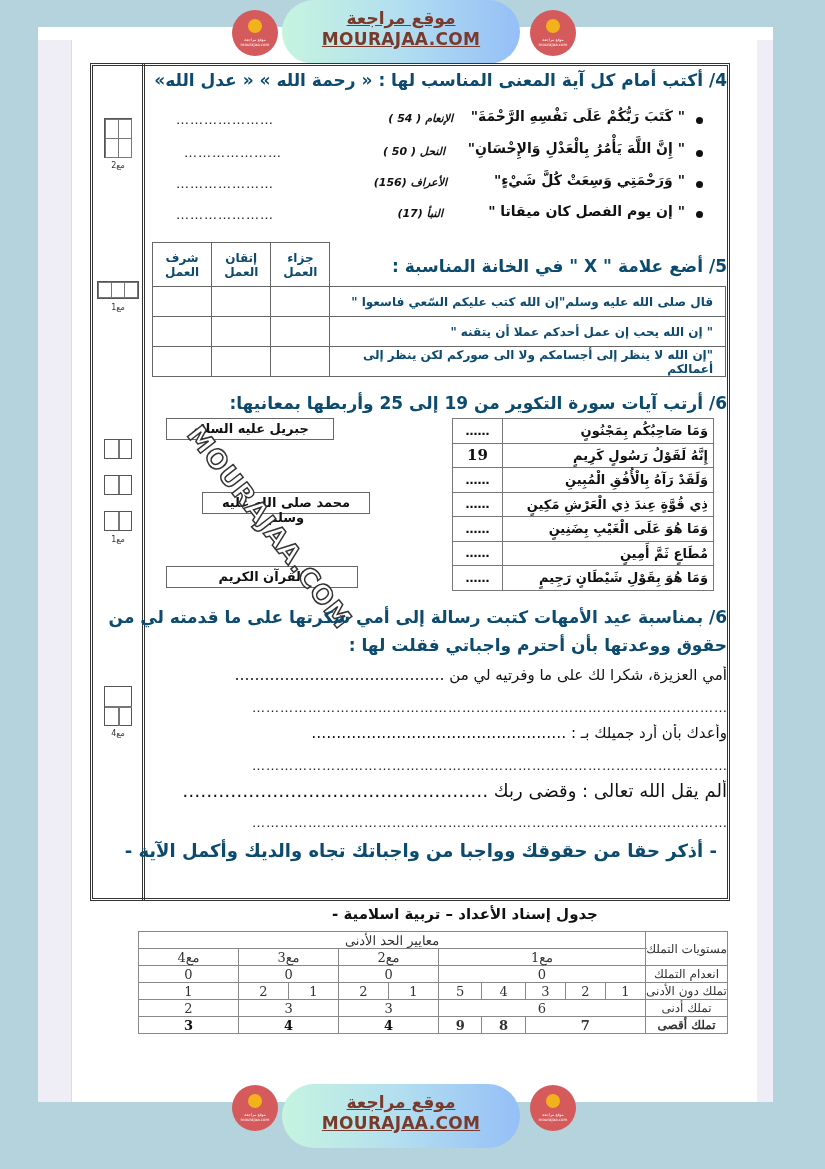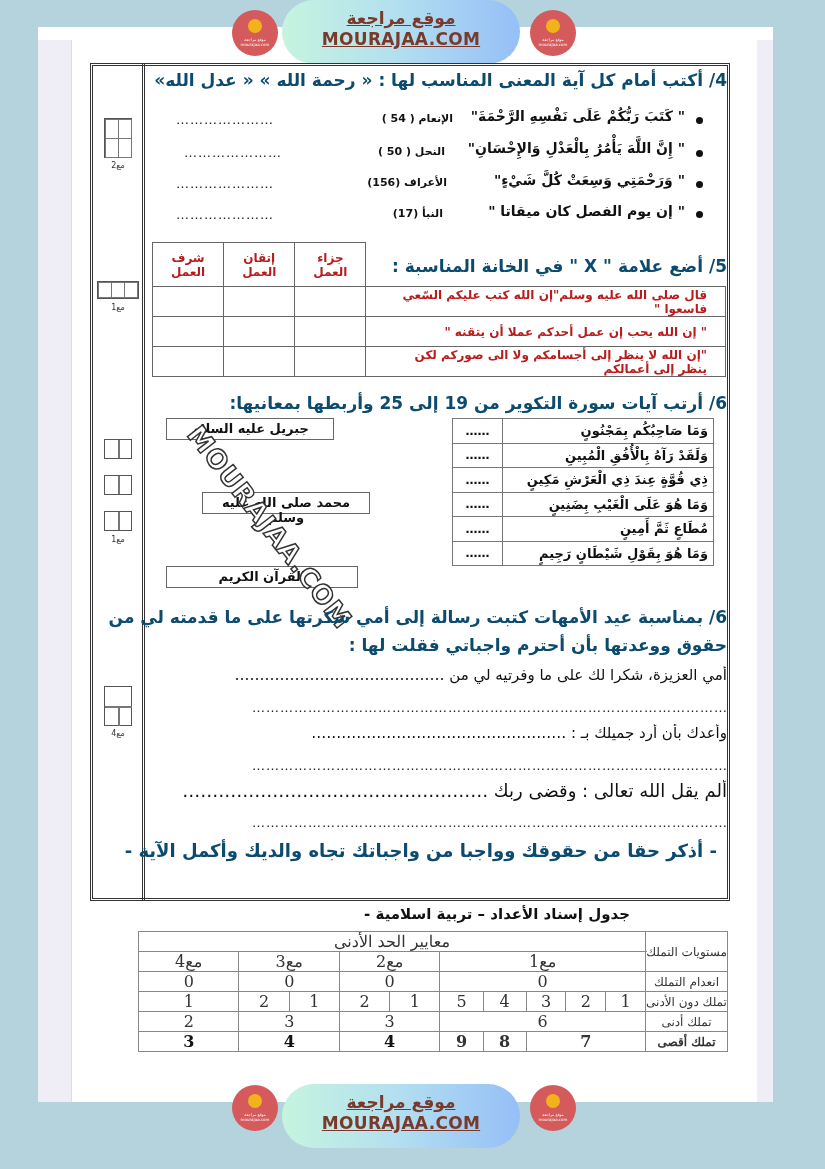--- a/index.html
+++ b/index.html
@@ -25,36 +25,36 @@
     position: absolute; left: 90px; top: 63px; width: 55px; height: 838px;
     border-right: 3px double #333;
   }
   .score-box { position: absolute; border: 1px solid #555; background: #fff; }
   .score-box .cell { position: absolute; border: 1px solid #777; }
   .score-label { position: absolute; font-size: 8px; color: #333; width: 40px; text-align: center; direction: rtl; }
   .q-title { position: absolute; font-size: 17px; font-weight: bold; color: #0c4a6e; direction: rtl; white-space: nowrap; font-family: "DejaVu Sans", sans-serif; }
   .line-text { position: absolute; font-size: 14px; color: #111; direction: rtl; white-space: nowrap; }
   .bullet { position: absolute; width: 7px; height: 7px; border-radius: 50%; background: #111; }
   .dots { position: absolute; font-size: 13px; color: #222; letter-spacing: 1px; white-space: nowrap; overflow: hidden; }
-  .sura { font-size: 11px; font-weight: bold; }
+  .sura { font-size: 11px; font-weight: bold; font-style: italic; }
 
   table { border-collapse: collapse; }
   .t5 { position: absolute; left: 152px; top: 242px; width: 574px; }
-  .t5 td { border: 1px solid #666; font-size: 12px; color: #b91c1c; height: 30px; direction: rtl; padding: 0 18px; }
+  .t5 td { border: 1px solid #666; font-size: 12px; color: #0c4a6e; height: 30px; direction: rtl; padding: 0 12px; }
   .t5 .hdr td { height: 44px; text-align: center; font-weight: bold; font-size: 12px; }
   .t5 .nob { border-top: none; border-right: none; }
 
   .t6 { position: absolute; left: 452px; top: 418px; width: 262px; }
   .t6 td { border: 1px solid #777; height: 24.5px; font-size: 13px; font-weight: bold; direction: rtl; padding: 0 5px; color:#111; }
   .t6 td.num { width: 50px; text-align: center; font-weight: bold; font-size: 12px; }
   .meaning-box { position: absolute; border: 1px solid #666; font-size: 13px; font-weight: bold; text-align: center; direction: rtl; padding-top: 2px; color:#111; background:#fff; }
 
-  .rubric-title { position: absolute; left: 300px; top: 905px; width: 330px; font-size: 15px; font-weight: bold; direction: rtl; color:#111; }
+  .rubric-title { position: absolute; left: 300px; top: 905px; width: 330px; text-align: center; font-size: 15px; font-weight: bold; direction: rtl; color:#111; }
   .t-rubric { position: absolute; left: 138px; top: 931px; width: 590px; }
-  .t-rubric td { border: 1px solid #888; font-size: 16px; text-align: center; height: 17px; color: #333; font-family: "DejaVu Serif", serif; }
+  .t-rubric td { border: 1px solid #888; font-size: 13px; text-align: center; height: 17px; color: #333; font-family: "DejaVu Serif", serif; }
   .t-rubric .lbl { direction: rtl; font-size: 12px; width: 82px; }
 
   
   .brand-pill {
     position: absolute; width: 238px; height: 64px; border-radius: 32px;
     background: linear-gradient(90deg, #c6f4df 0%, #b2def0 50%, #95bff7 100%);
     text-align: center;
   }
   .brand-ar { font-size: 17px; font-weight: bold; color: #7a3a2b; text-decoration: underline; direction: rtl; display:block; margin-top: 8px; }
   .brand-en { font-size: 17px; font-weight: bold; color: #7a3a2b; text-decoration: underline; display:block; margin-top: 1px; font-family: "DejaVu Sans", sans-serif; letter-spacing: 0.3px;}
@@ -178,20 +178,24 @@
   </table>
 
 <div class="q-title" style="right:98px;top:393px;">6/ أرتب آيات سورة التكوير من 19 إلى 25 وأربطها بمعانيها:</div>
 <table class="t6">
   <tbody>
       <tr>
         <td class="num">……</td>
         <td>وَمَا صَاحِبُكُم بِمَجْنُونٍ</td>
       </tr>
   <tr>
+        <td class="num" style="font-size:15px;font-family:'DejaVu Serif',serif;">19</td>
+        <td>إِنَّهُ لَقَوْلُ رَسُولٍ كَرِيمٍ</td>
+      </tr>
+  <tr>
         <td class="num">……</td>
         <td>وَلَقَدْ رَآهُ بِالْأُفُقِ الْمُبِينِ</td>
       </tr>
   <tr>
         <td class="num">……</td>
         <td>ذِي قُوَّةٍ عِندَ ذِي الْعَرْشِ مَكِينٍ</td>
       </tr>
   <tr>
         <td class="num">……</td>
         <td>وَمَا هُوَ عَلَى الْغَيْبِ بِضَنِينٍ</td>

